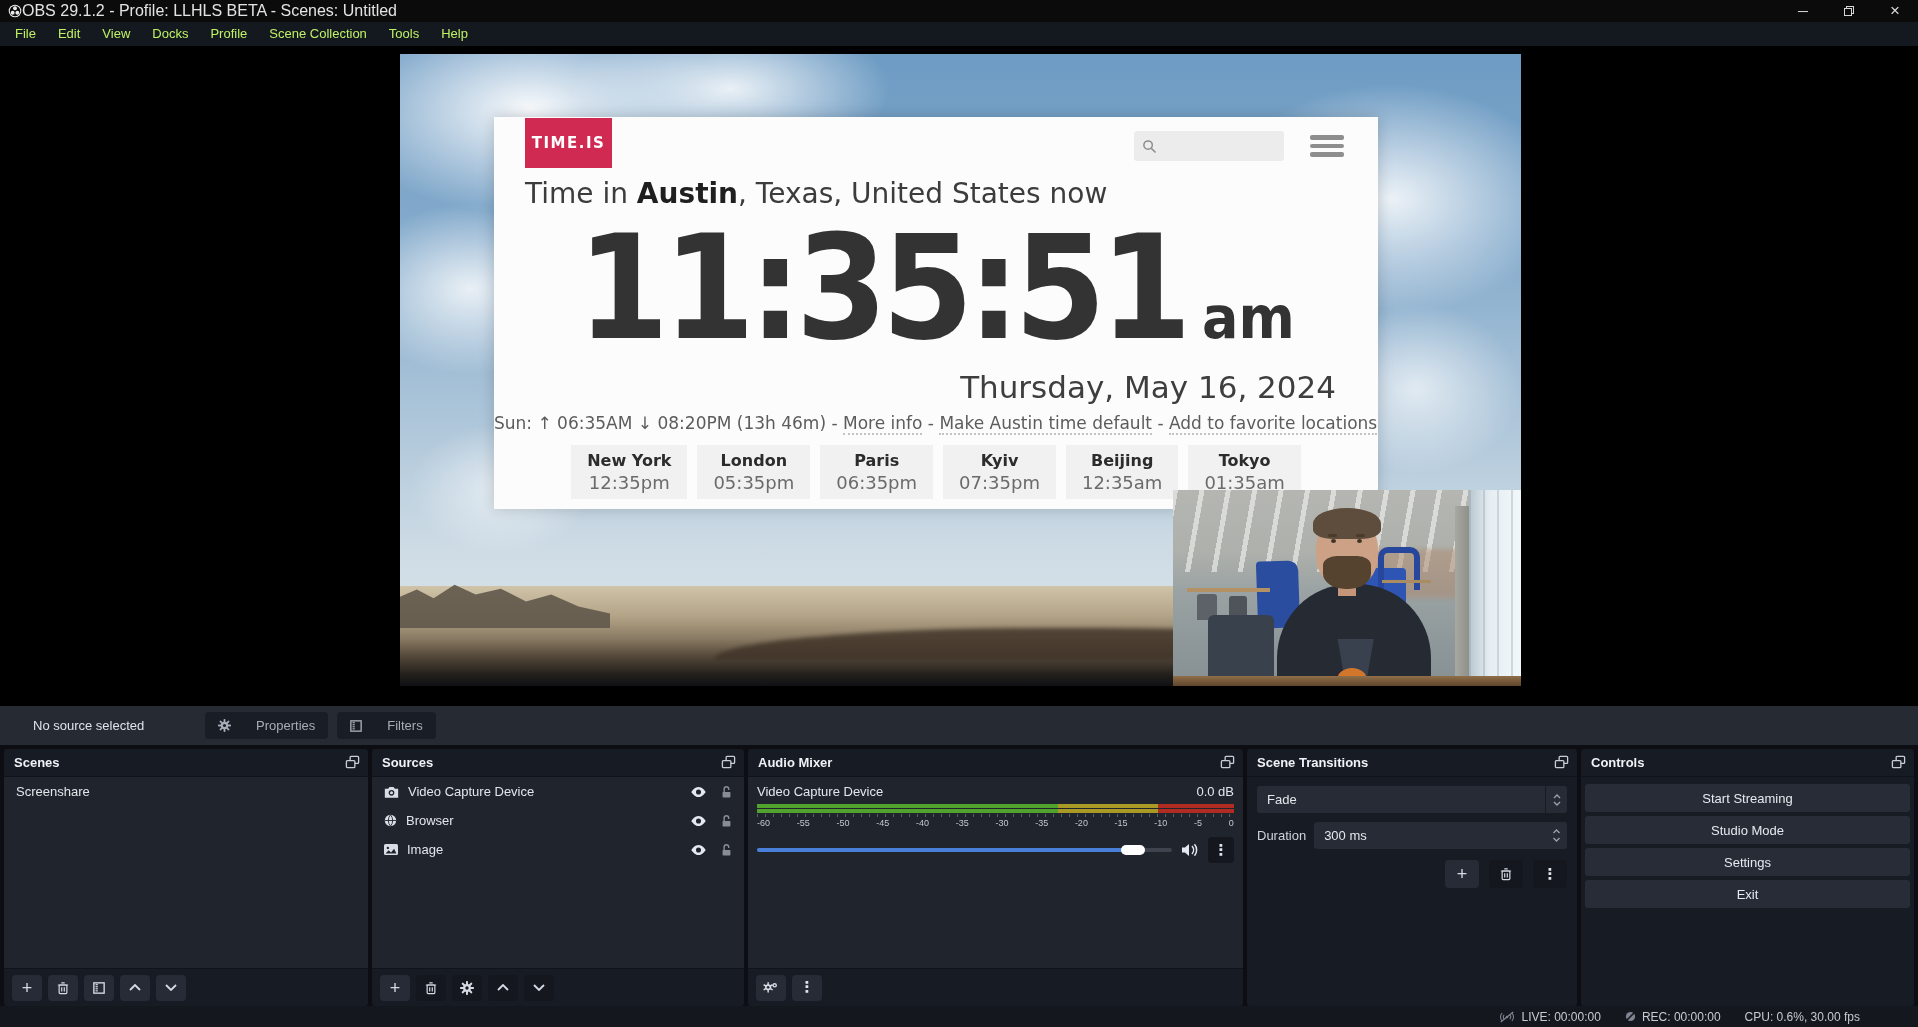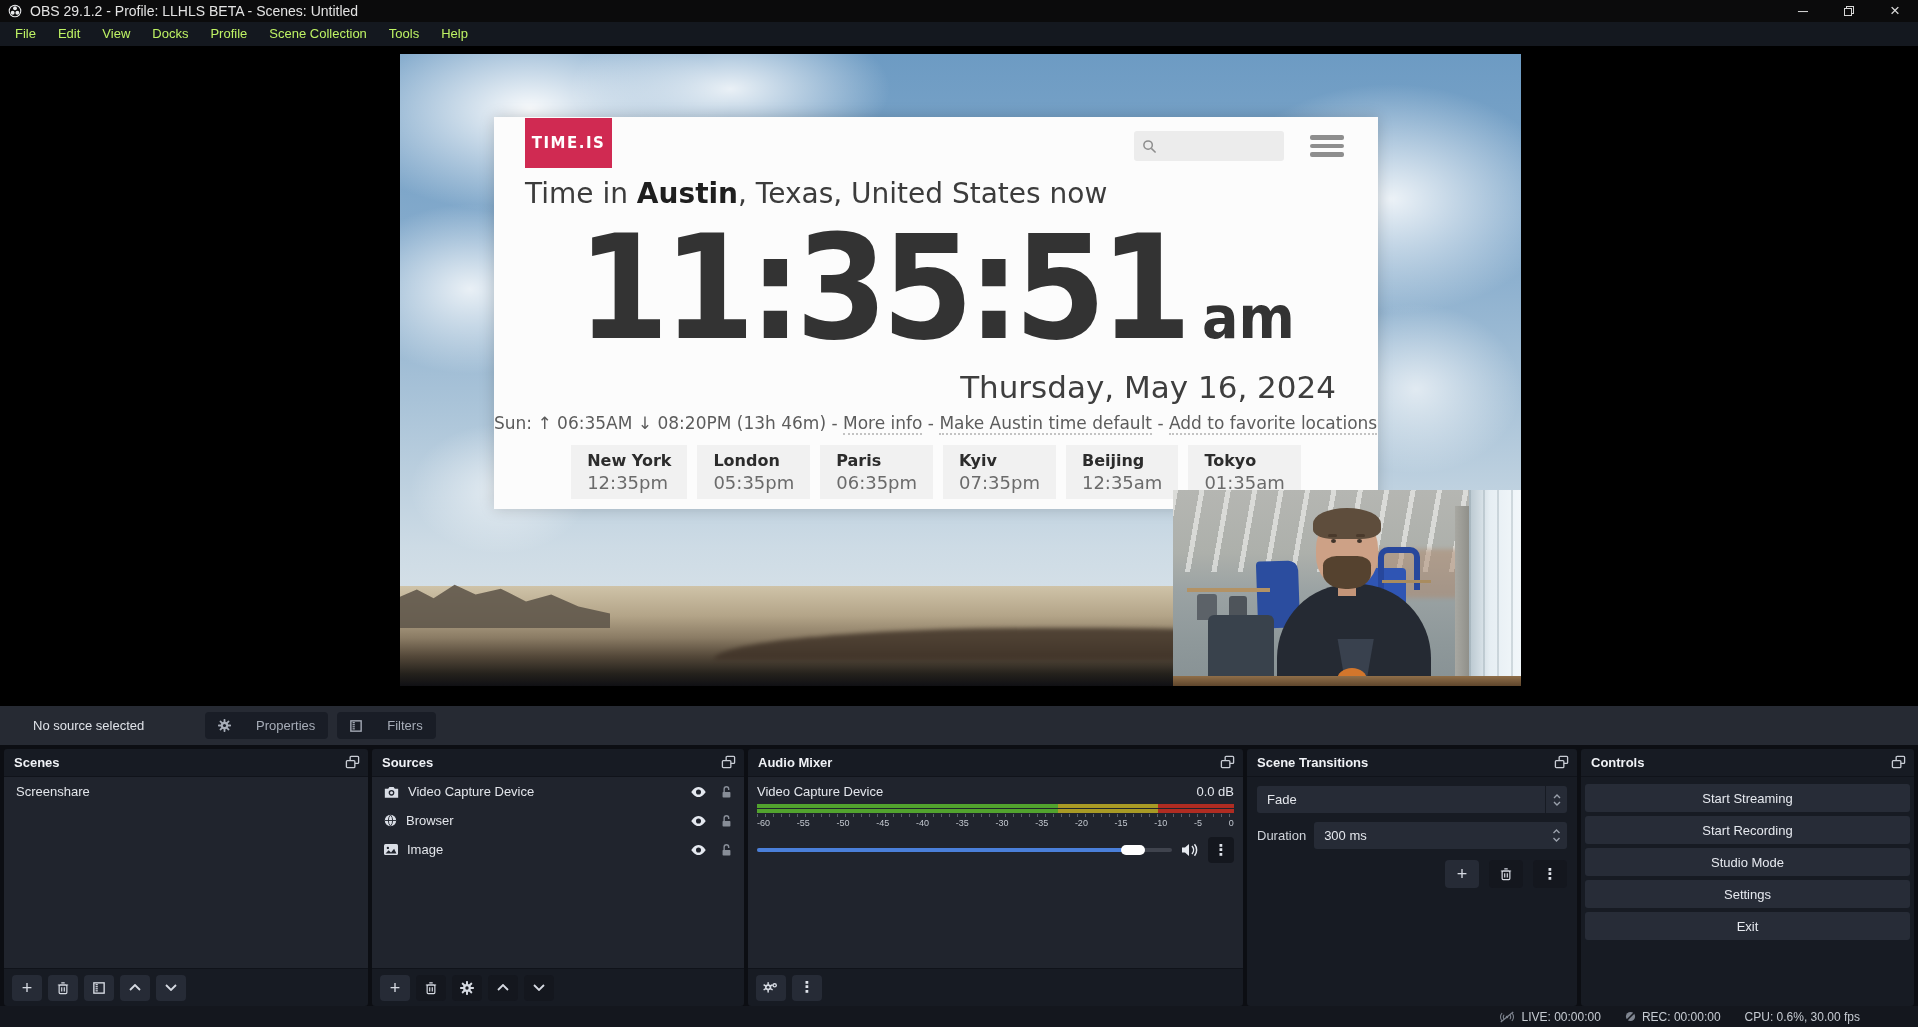--- a/index.html
+++ b/index.html
@@ -2,21 +2,21 @@
 <html><head>
 <meta charset="utf-8">
 <style>
   *{box-sizing:border-box;margin:0;padding:0}
   body{width:1918px;height:1027px;position:relative;background:#0c0e13;
        font-family:"Liberation Sans",sans-serif;overflow:hidden}
 
   
   .titlebar{position:absolute;top:0;left:0;right:0;height:22px;background:#0b0b0c;
             display:flex;align-items:center;padding-left:8px}
-  .titlebar .title{margin-left:8px;font-size:14px;color:#e3e3e3;white-space:nowrap}
+  .titlebar .title{font-size:16px;color:#e3e3e3;white-space:nowrap}
   .win-controls{position:absolute;right:0;top:0;height:22px;display:flex}
   .win-btn{width:46px;height:22px;display:flex;align-items:center;justify-content:center;
            color:#d9d9d9;font-size:14px}
 
   
   .menubar{position:absolute;top:22px;left:0;right:0;height:24px;background:#14181f;
            display:flex;align-items:center;padding-left:4px}
   .menu-item{padding:0 11px;font-size:13px;color:#bef264;line-height:24px;cursor:default}
 
   
@@ -49,21 +49,21 @@
   .tz-heading{position:absolute;left:31px;top:60px;font-size:28px;color:#3c3c3c}
   .tz-heading b{color:#1f1f1f;font-weight:bold}
   .tz-clock{position:absolute;left:0;right:0;top:86px;text-align:center;color:#333;
             transform:scaleY(1.1);transform-origin:top;white-space:nowrap}
   .tz-digits{font-size:132px;font-weight:bold;letter-spacing:-6px}
   .tz-ampm{font-size:54px;font-weight:bold;letter-spacing:0;margin-left:16px}
   .tz-date{position:absolute;right:42px;top:252px;font-size:31px;color:#3e3e3e}
   .tz-sun{position:absolute;left:0;right:0;top:296px;text-align:left;font-size:17px;color:#5c5c5c}
   .tz-sun a{color:#5c5c5c;text-decoration:none;border-bottom:2px dotted #c3c3c3}
   .tz-cities{position:absolute;left:0;right:0;top:328px;display:flex;justify-content:center;gap:10px}
-  .city-box{background:#f1f1f1;padding:6px 16px;}
+  .city-box{background:#f1f1f1;padding:6px 16px;text-align:center}
   .city-name{font-size:16px;font-weight:bold;color:#2c2c2c}
   .city-time{font-size:18px;color:#6b6b6b;margin-top:2px}
 
   
   .webcam{position:absolute;right:0;bottom:0;width:348px;height:196px;overflow:hidden;z-index:5;
           background:linear-gradient(180deg,#b5b6b2 0%,#adb0ab 32%,#9aa2a3 52%,#8e989a 78%,#879194 100%)}
   .wc-ceiling{position:absolute;top:0;left:0;right:0;height:42%;opacity:.65;
           background:repeating-linear-gradient(100deg,rgba(250,250,248,.85) 0 5px,rgba(178,180,175,0) 5px 26px)}
   .wc-window{position:absolute;top:0;right:0;width:52px;height:100%;
           background:linear-gradient(90deg,#b9c7cf 0,#e6eef3 40%,#f2f7fa 100%)}
@@ -609,21 +609,20 @@
     <span class="panel-title">Controls</span>
     <span>
         <svg width="15" height="15" viewBox="0 0 16 16" fill="none" stroke="#c9cdd5" stroke-width="1.4">
           <rect x="5.5" y="1.5" width="9" height="7.5" rx="1"></rect>
           <rect x="1.5" y="6" width="9" height="7.5" rx="1" fill="#171b23"></rect>
         </svg>
       </span>
   </div>
   <div class="ctl-body">
     <div class="ctl-btn">Start Streaming</div>
-    <div class="ctl-btn">Start Recording</div>
     <div class="ctl-btn">Studio Mode</div>
     <div class="ctl-btn">Settings</div>
     <div class="ctl-btn">Exit</div>
   </div>
 </div>
 
 <div class="statusbar">
   <span class="stat-item">
     <span>
         <svg width="16" height="12" viewBox="0 0 18 12" fill="none" stroke="#7f8590" stroke-width="1.2">

